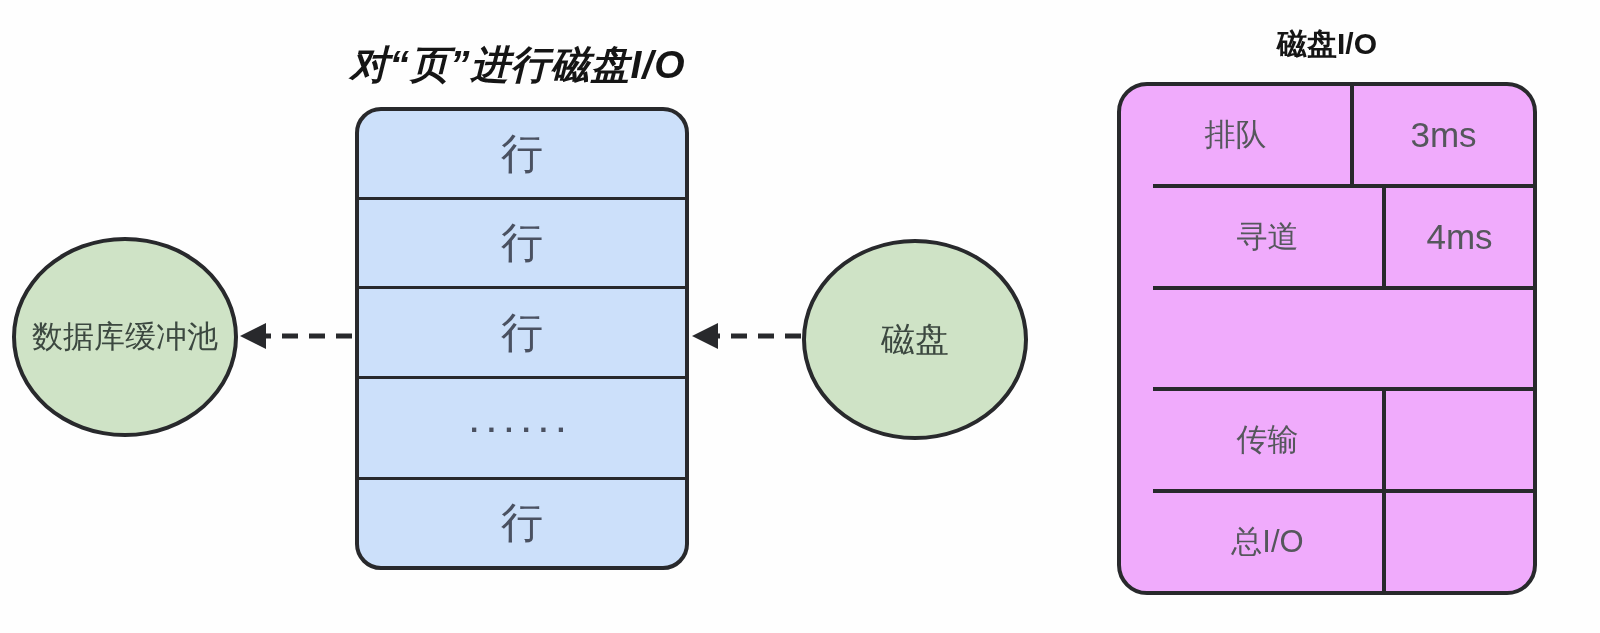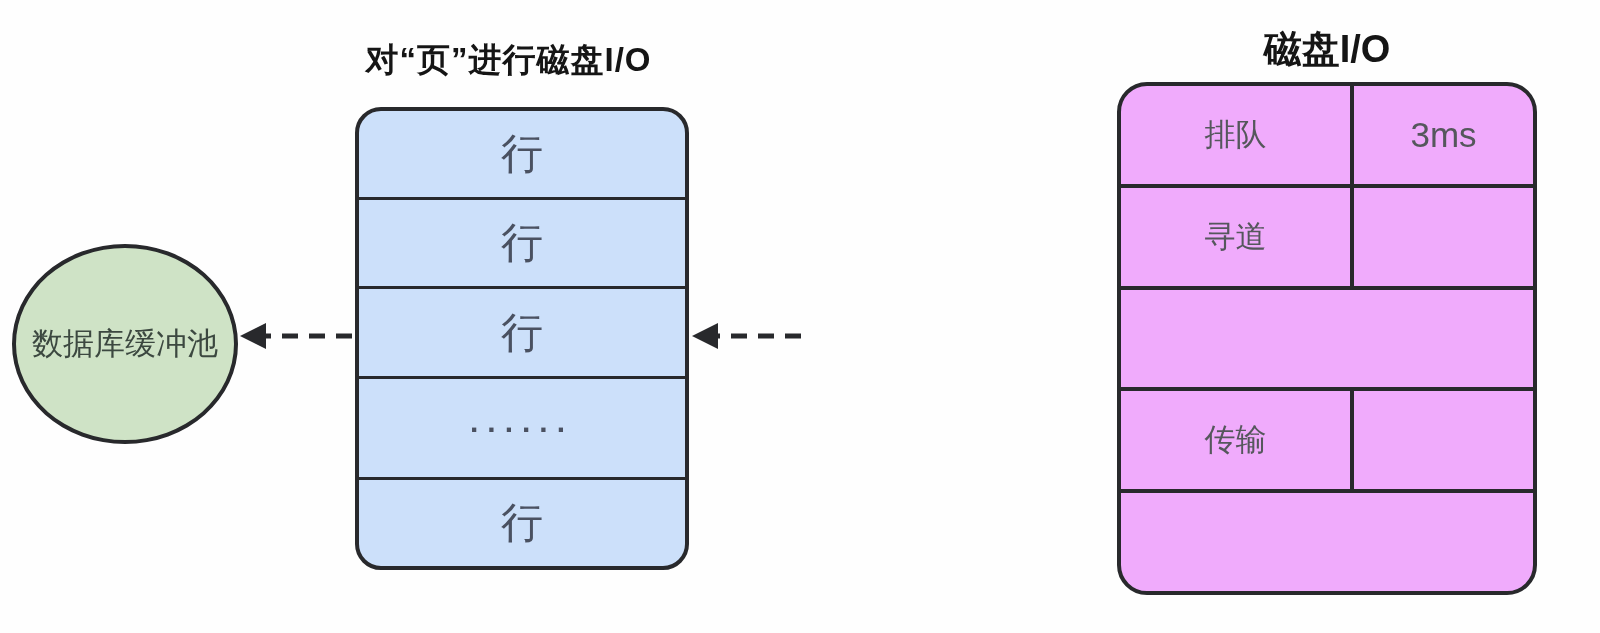--- a/index.html
+++ b/index.html
@@ -27,32 +27,32 @@
     position: absolute;
     border: 4px solid var(--stroke);
     border-radius: 50%;
     background: var(--green);
     display: flex;
     align-items: center;
     justify-content: center;
     color: var(--circle-text);
     text-align: center;
   }
-  .buffer-pool { left: 12px; top: 244px; width: 226px; height: 200px; font-size: 31px; }
+  .buffer-pool { left: 12px; top: 237px; width: 226px; height: 200px; font-size: 31px; }
   .disk       { left: 802px; top: 239px; width: 226px; height: 201px; font-size: 34px; }
 
   
   .diagram-title {
     position: absolute;
     text-align: center;
     font-weight: bold;
     color: var(--title-text);
   }
-  .page-box-title { left: 327px; top: 38px; width: 363px; font-size: 33px; letter-spacing: 1px; }
-  .io-table-title { left: 1117px; top: 24px; width: 420px; font-size: 38px; }
+  .page-box-title { left: 336px; top: 38px; width: 363px; font-size: 39px; letter-spacing: 1px; font-style: italic; }
+  .io-table-title { left: 1117px; top: 24px; width: 420px; font-size: 30px; }
 
   
   .page-box {
     position: absolute;
     left: 355px; top: 107px;
     width: 334px; height: 463px;
     background: var(--blue);
     border: 4px solid var(--stroke);
     border-radius: 26px;
     display: flex;
@@ -76,21 +76,21 @@
     left: 1117px; top: 82px;
     width: 420px; height: 513px;
     background: #f0abfc;
     border: 4px solid var(--stroke);
     border-radius: 30px;
     display: flex;
     flex-direction: column;
     overflow: hidden;
   }
   .io-row { flex: 1; display: flex; }
-  .io-row + .io-row { border-top: 4px solid var(--stroke); }
+  .io-row + .io-row { border-top: 4px solid var(--stroke); margin-left: 32px; }
   .io-cell {
     display: flex;
     align-items: center;
     justify-content: center;
     color: var(--table-text);
   }
   .io-cell.label { width: 233px; border-right: 4px solid var(--stroke); font-size: 31px; }
   .io-cell.value { flex: 1; font-size: 35px; }
 
   
@@ -113,20 +113,23 @@
   <div class="diagram-title page-box-title">对“页”进行磁盘I/O</div>
 
   <div class="page-box">
     <div class="page-row">行</div>
     <div class="page-row">行</div>
     <div class="page-row">行</div>
     <div class="page-row dots">......</div>
     <div class="page-row">行</div>
   </div>
 
+  <div class="ellipse disk">
+    <span>磁盘</span>
+  </div>
 
   <svg class="arrow-layer" viewBox="0 0 1600 633" xmlns="http://www.w3.org/2000/svg">
 
     <g>
       <line x1="352" y1="336" x2="266" y2="336" stroke="#28292c" stroke-width="5" stroke-dasharray="16 11"></line>
       <polygon points="240,336 266,323 266,349" fill="#28292c"></polygon>
     </g>
 
     <g>
       <line x1="801" y1="336" x2="718" y2="336" stroke="#28292c" stroke-width="5" stroke-dasharray="16 11"></line>
@@ -136,23 +139,25 @@
 
   <div class="diagram-title io-table-title">磁盘I/O</div>
 
   <div class="io-table">
     <div class="io-row">
       <div class="io-cell label">排队</div>
       <div class="io-cell value">3ms</div>
     </div>
     <div class="io-row">
       <div class="io-cell label">寻道</div>
+      <div class="io-cell value">4ms</div>
     </div>
     <div class="io-row">
     </div>
     <div class="io-row">
       <div class="io-cell label">传输</div>
     </div>
     <div class="io-row">
+      <div class="io-cell label">总I/O</div>
     </div>
   </div>
 
 </div>
 
 </body></html>

